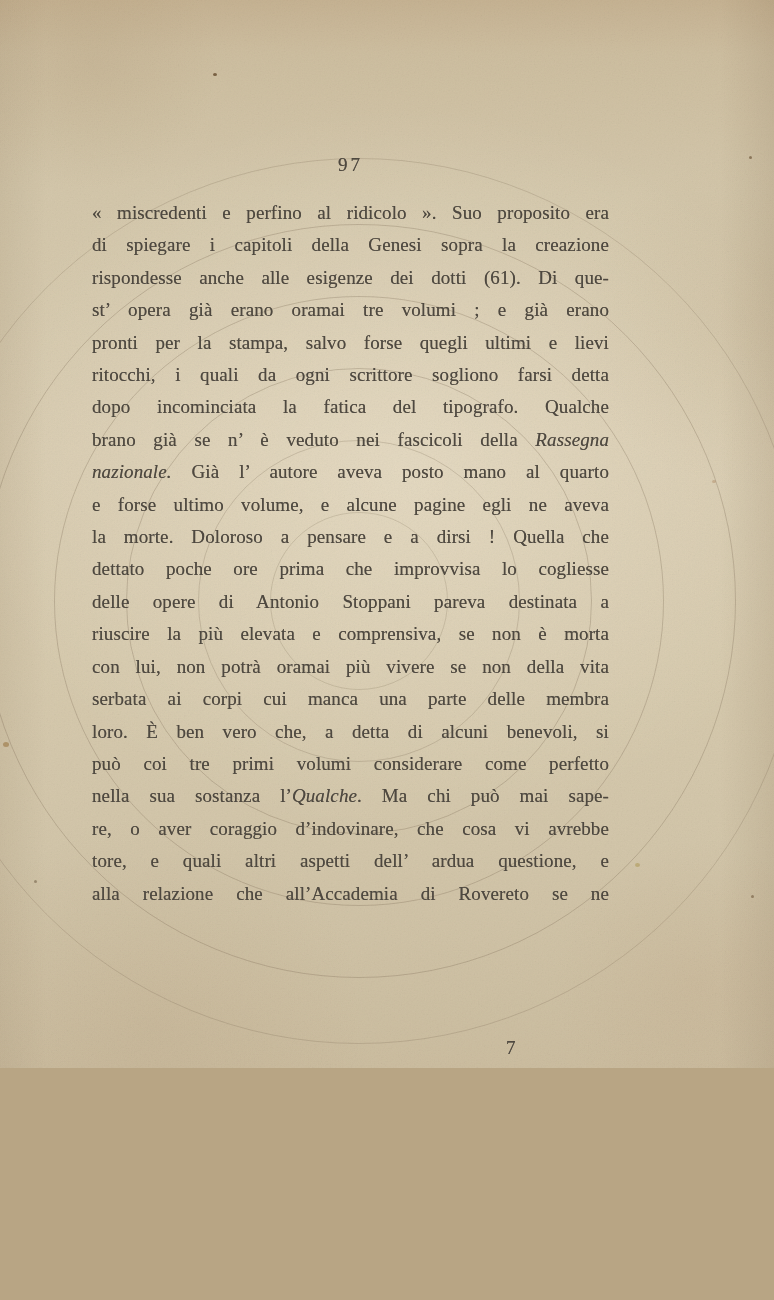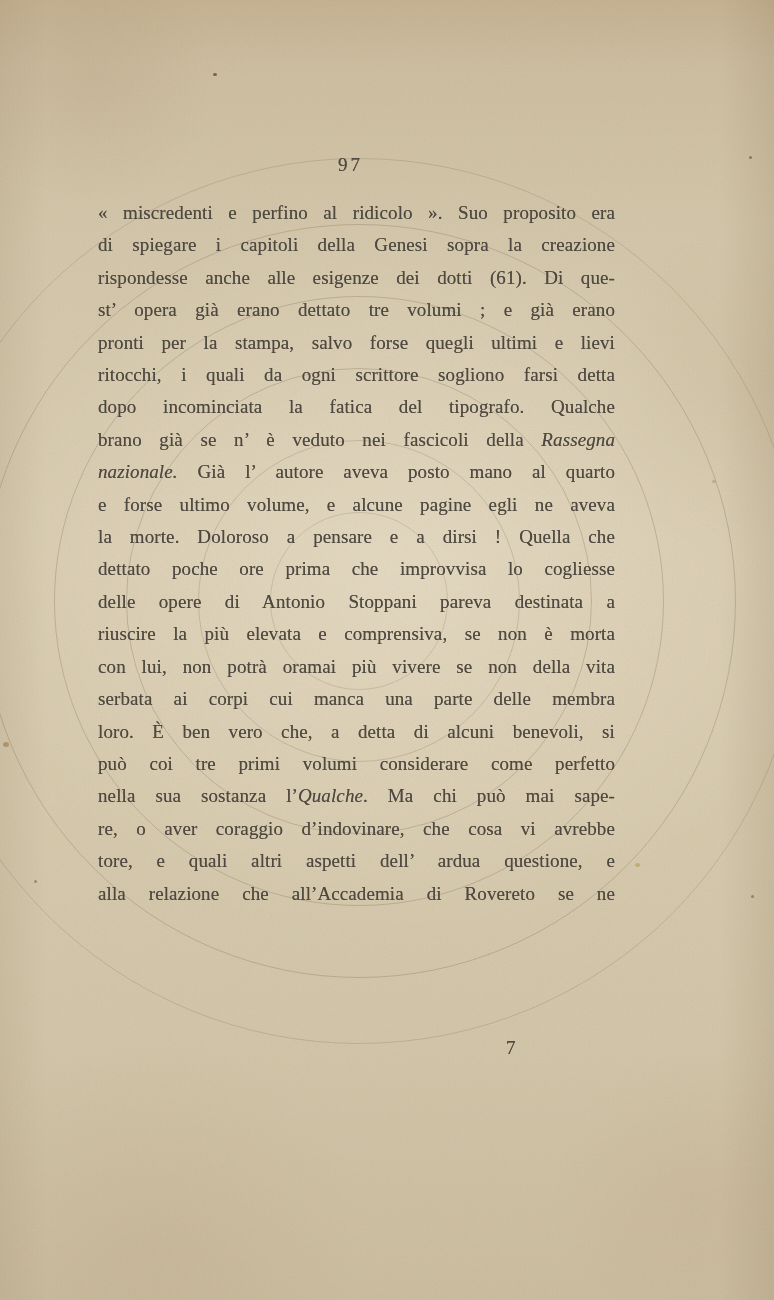--- a/index.html
+++ b/index.html
@@ -5,21 +5,21 @@
   :root{
     --paper-top:#c5b190;
     --paper-light:#d8cbaf;
     --paper-bottom:#cbbc9e;
     --ink:#4b453c;
     --stamp:rgba(112,95,72,0.28);
   }
   html,body{margin:0;padding:0;}
   body{width:774px;height:1300px;overflow:hidden;background:#b8a584;}
   .scan{
-    position:relative;width:774px;height:1300px;overflow:hidden;
+    position:relative;width:774px;height:1068px;overflow:hidden;
     background:
       radial-gradient(ellipse 620px 520px at 52% 44%, rgba(255,248,230,0.30), rgba(255,248,230,0) 70%),
       linear-gradient(180deg, var(--paper-top) 0%, #cdbd9e 5%, #d3c6a9 18%, var(--paper-light) 42%, #d6c9ac 62%, #d2c5a8 80%, var(--paper-bottom) 100%);
   }
   .stains{
     position:absolute;inset:0;pointer-events:none;
     background:
       radial-gradient(circle 180px at 12% 6%, rgba(140,110,70,0.10), rgba(140,110,70,0) 70%),
       radial-gradient(circle 240px at 96% 30%, rgba(150,120,80,0.08), rgba(150,120,80,0) 70%),
       radial-gradient(circle 300px at 20% 96%, rgba(150,115,80,0.09), rgba(150,115,80,0) 70%),
@@ -36,21 +36,21 @@
   .r3{left:126px;top:368px;width:464px;height:464px;}
   .r4{left:54px; top:296px;width:608px;height:608px;}
   .r5{left:-18px;top:224px;width:752px;height:752px;}
   .r6{left:-84px;top:158px;width:884px;height:884px;opacity:.8;}
 
   .pageno{
     position:absolute;left:92px;top:153px;width:517px;text-align:center;
     font:19px/24px "Liberation Serif","DejaVu Serif",serif;color:var(--ink);
     letter-spacing:3px;text-shadow:0 0 0.6px rgba(75,69,60,0.7);
   }
-  .textblock{position:absolute;left:98px;top:197px;width:517px;}
+  .textblock{position:absolute;left:92px;top:197px;width:517px;}
   .line{
     font:19px/32.4px "Liberation Serif","DejaVu Serif",serif;color:var(--ink);
     text-align:justify;text-align-last:justify;
     letter-spacing:0.1px;word-spacing:1.2px;
     text-shadow:0 0 0.6px rgba(75,69,60,0.65);
     white-space:normal;
   }
   .line em{font-style:italic;}
   .signature{
     position:absolute;left:506px;top:1036px;
@@ -79,21 +79,21 @@
   <div class="ring r4"></div>
   <div class="ring r5"></div>
   <div class="ring r6"></div>
 
   <div class="pageno">97</div>
 
   <div class="textblock" id="textblock">
       <div class="line"><span>« miscredenti e perfino al ridicolo ». Suo proposito era</span></div>
       <div class="line"><span>di spiegare i capitoli della Genesi sopra la creazione</span></div>
       <div class="line"><span>rispondesse anche alle esigenze dei dotti (61). Di que-</span></div>
-      <div class="line"><span>st’ opera già erano dettato tre volumi ; e già erano</span></div>
+      <div class="line"><span>st’ opera già erano oramai tre volumi ; e già erano</span></div>
       <div class="line"><span>pronti per la stampa, salvo forse quegli ultimi e lievi</span></div>
       <div class="line"><span>ritocchi, i quali da ogni scrittore sogliono farsi detta</span></div>
       <div class="line"><span>dopo incominciata la fatica del tipografo. Qualche</span></div>
       <div class="line"><span>brano già se n’ è veduto nei fascicoli della </span><em>Rassegna</em></div>
       <div class="line"><em>nazionale.</em><span> Già l’ autore aveva posto mano al quarto</span></div>
       <div class="line"><span>e forse ultimo volume, e alcune pagine egli ne aveva</span></div>
       <div class="line"><span>la morte. Doloroso a pensare e a dirsi ! Quella che</span></div>
       <div class="line"><span>dettato poche ore prima che improvvisa lo cogliesse</span></div>
       <div class="line"><span>delle opere di Antonio Stoppani pareva destinata a</span></div>
       <div class="line"><span>riuscire la più elevata e comprensiva, se non è morta</span></div>

